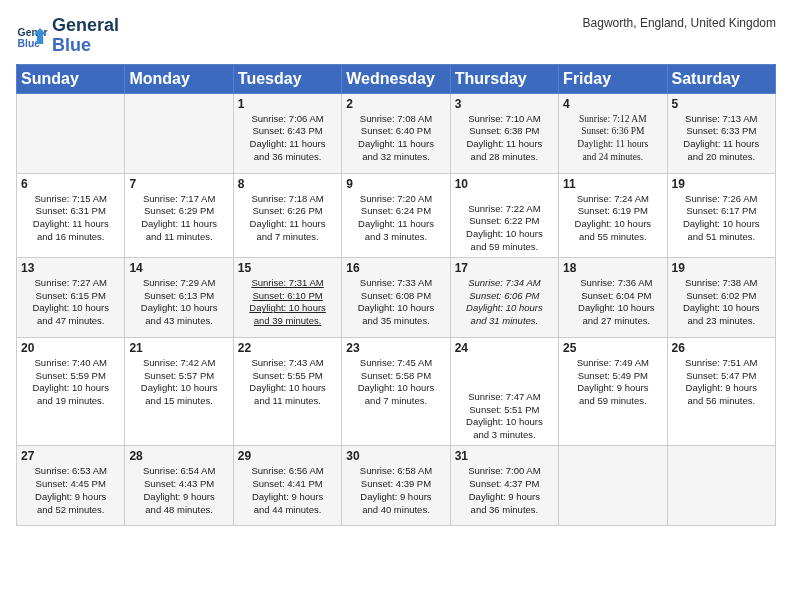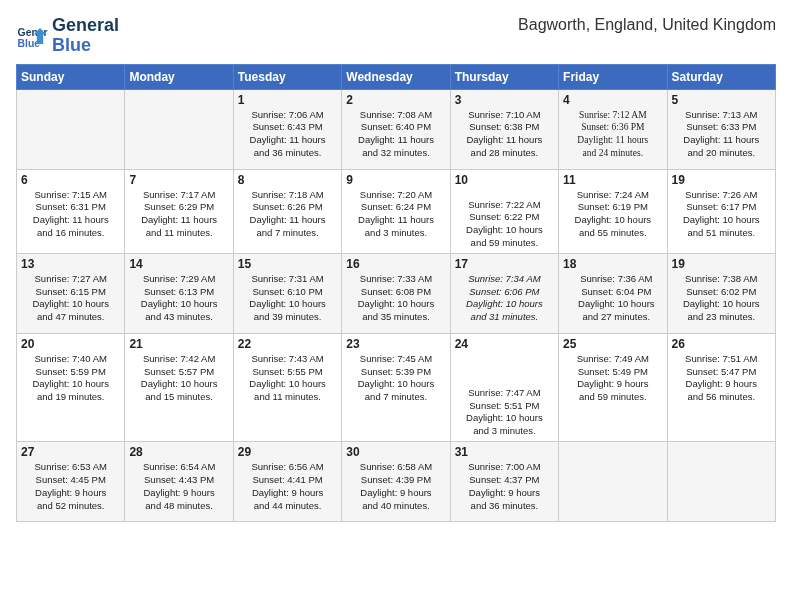--- a/index.html
+++ b/index.html
@@ -37,32 +37,32 @@
     .title-area {
       text-align: right;
     }
     .month-title {
       font-size: 36px;
       font-weight: bold;
       color: #1a1a1a;
       line-height: 1.1;
     }
     .location {
-      font-size: 16px;
+      font-size: 12px;
       color: #333;
     }
     table {
       width: 100%;
       border-collapse: collapse;
       table-layout: fixed;
     }
     thead tr th {
       background-color: #3b6abf;
       color: #fff;
-      font-size: 12px;
+      font-size: 16px;
       font-weight: bold;
       padding: 5px 4px;
       text-align: left;
       border: 1px solid #5580cc;
     }
     tbody tr td {
       vertical-align: top;
       border: 1px solid #ccc;
       padding: 3px 4px;
       font-size: 10px;
@@ -222,21 +222,21 @@
         </td>
         <td>
           <span class="day-num">14</span>
           <div class="cell-content" style="white-space: pre-line;">Sunrise: 7:29 AM
 Sunset: 6:13 PM
 Daylight: 10 hours
 and 43 minutes.</div>
         </td>
         <td>
           <span class="day-num">15</span>
-          <div class="cell-content" style="white-space: pre-line;">Sunrise: 7:31 AM
+          <div class="cell-content" style="white-space: pre-line; text-decoration: underline;">Sunrise: 7:31 AM
 Sunset: 6:10 PM
 Daylight: 10 hours
 and 39 minutes.</div>
         </td>
         <td>
           <span class="day-num">16</span>
           <div class="cell-content" style="white-space: pre-line;">Sunrise: 7:33 AM
 Sunset: 6:08 PM
 Daylight: 10 hours
 and 35 minutes.</div>
@@ -281,21 +281,21 @@
         <td>
           <span class="day-num">22</span>
           <div class="cell-content" style="white-space: pre-line;">Sunrise: 7:43 AM
 Sunset: 5:55 PM
 Daylight: 10 hours
 and 11 minutes.</div>
         </td>
         <td>
           <span class="day-num">23</span>
           <div class="cell-content" style="white-space: pre-line;">Sunrise: 7:45 AM
-Sunset: 5:39 PM
+Sunset: 5:58 PM
 Daylight: 10 hours
 and 7 minutes.</div>
         </td>
         <td>
           <span class="day-num">24</span>
           <div class="cell-content" style="white-space: pre-line; margin-top: 36px;">Sunrise: 7:47 AM
 Sunset: 5:51 PM
 Daylight: 10 hours
 and 3 minutes.</div>
         </td>

